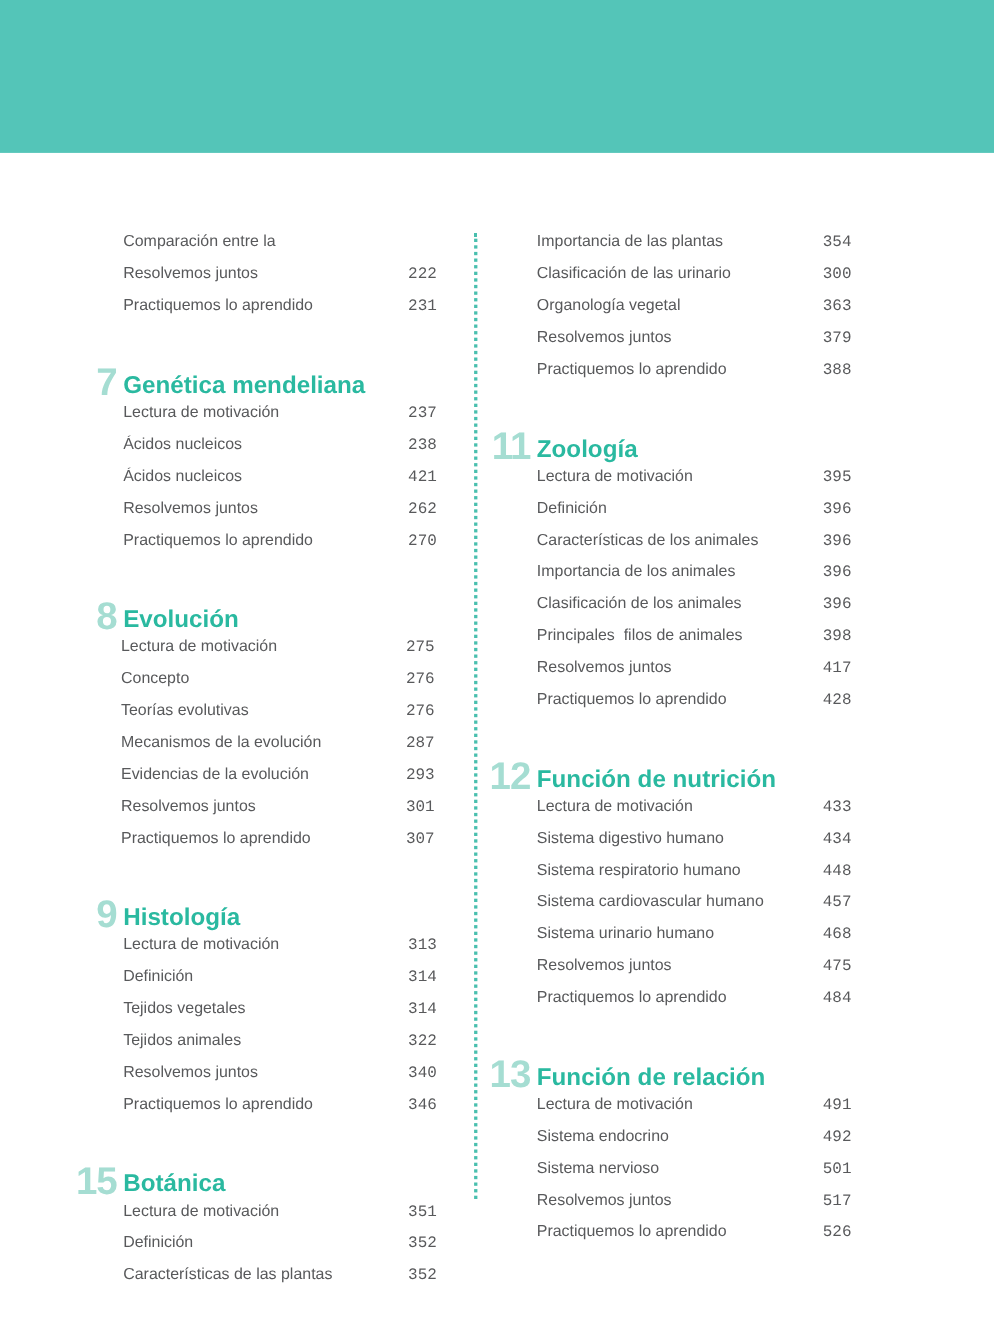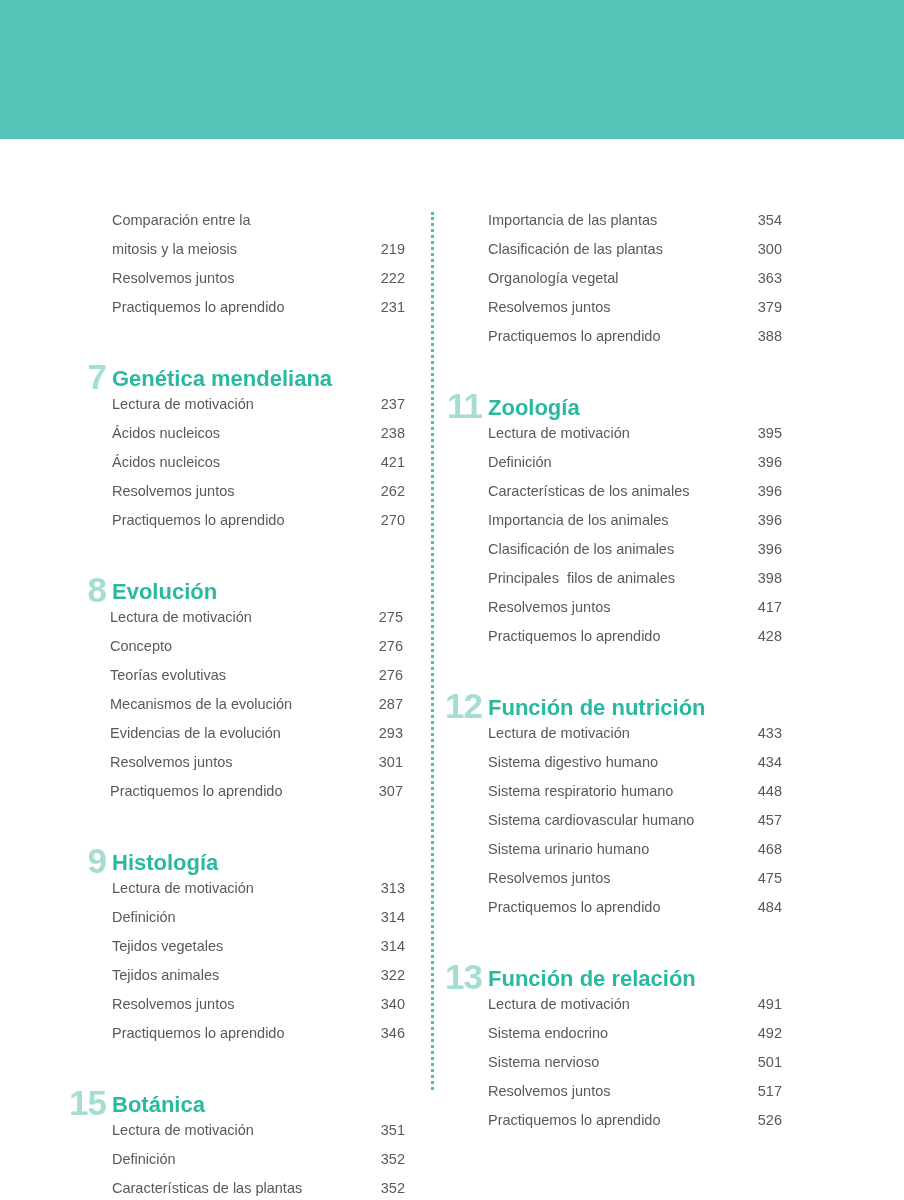--- a/index.html
+++ b/index.html
@@ -98,23 +98,23 @@
     font-size: 14.5px;
     color: #58595b;
   }
   .entry-label {
     flex: 1 1 auto;
     white-space: pre;
     overflow: hidden;
   }
   .entry-page {
     flex: 0 0 auto;
-    text-align: right;
     width: 34px;
     color: #58595b;
+    font-family: Liberation Mono, monospace;
   }
 
   
   .column-left .entry  { padding-left: 52px; width: 293px; }
   .column-right .entry { padding-left: 51px; width: 294px; gap: 20px; }
 
   
   .group-shift-left .entry { padding-left: 50px; }
 
   .group { position: relative; }
@@ -135,24 +135,20 @@
 
     <div class="column column-left">
       <div class="spacer-73"></div>
       <div id="left-column-content">
           <div class="group">
             <div class="entry">
               <span class="entry-label">Comparación entre la</span>
               <span class="entry-page"></span>
             </div>
             <div class="entry">
-              <span class="entry-label">mitosis y la meiosis</span>
-              <span class="entry-page">219</span>
-            </div>
-            <div class="entry">
               <span class="entry-label">Resolvemos juntos</span>
               <span class="entry-page">222</span>
             </div>
             <div class="entry">
               <span class="entry-label">Practiquemos lo aprendido</span>
               <span class="entry-page">231</span>
             </div>
           </div>
           <div class="spacer-24"></div>
           <div class="group">
@@ -275,21 +271,21 @@
 
     <div class="column column-right">
       <div class="spacer-73"></div>
       <div id="right-column-content">
           <div class="group">
             <div class="entry">
               <span class="entry-label">Importancia de las plantas</span>
               <span class="entry-page">354</span>
             </div>
             <div class="entry">
-              <span class="entry-label">Clasificación de las plantas</span>
+              <span class="entry-label">Clasificación de las urinario</span>
               <span class="entry-page">300</span>
             </div>
             <div class="entry">
               <span class="entry-label">Organología vegetal</span>
               <span class="entry-page">363</span>
             </div>
             <div class="entry">
               <span class="entry-label">Resolvemos juntos</span>
               <span class="entry-page">379</span>
             </div>

